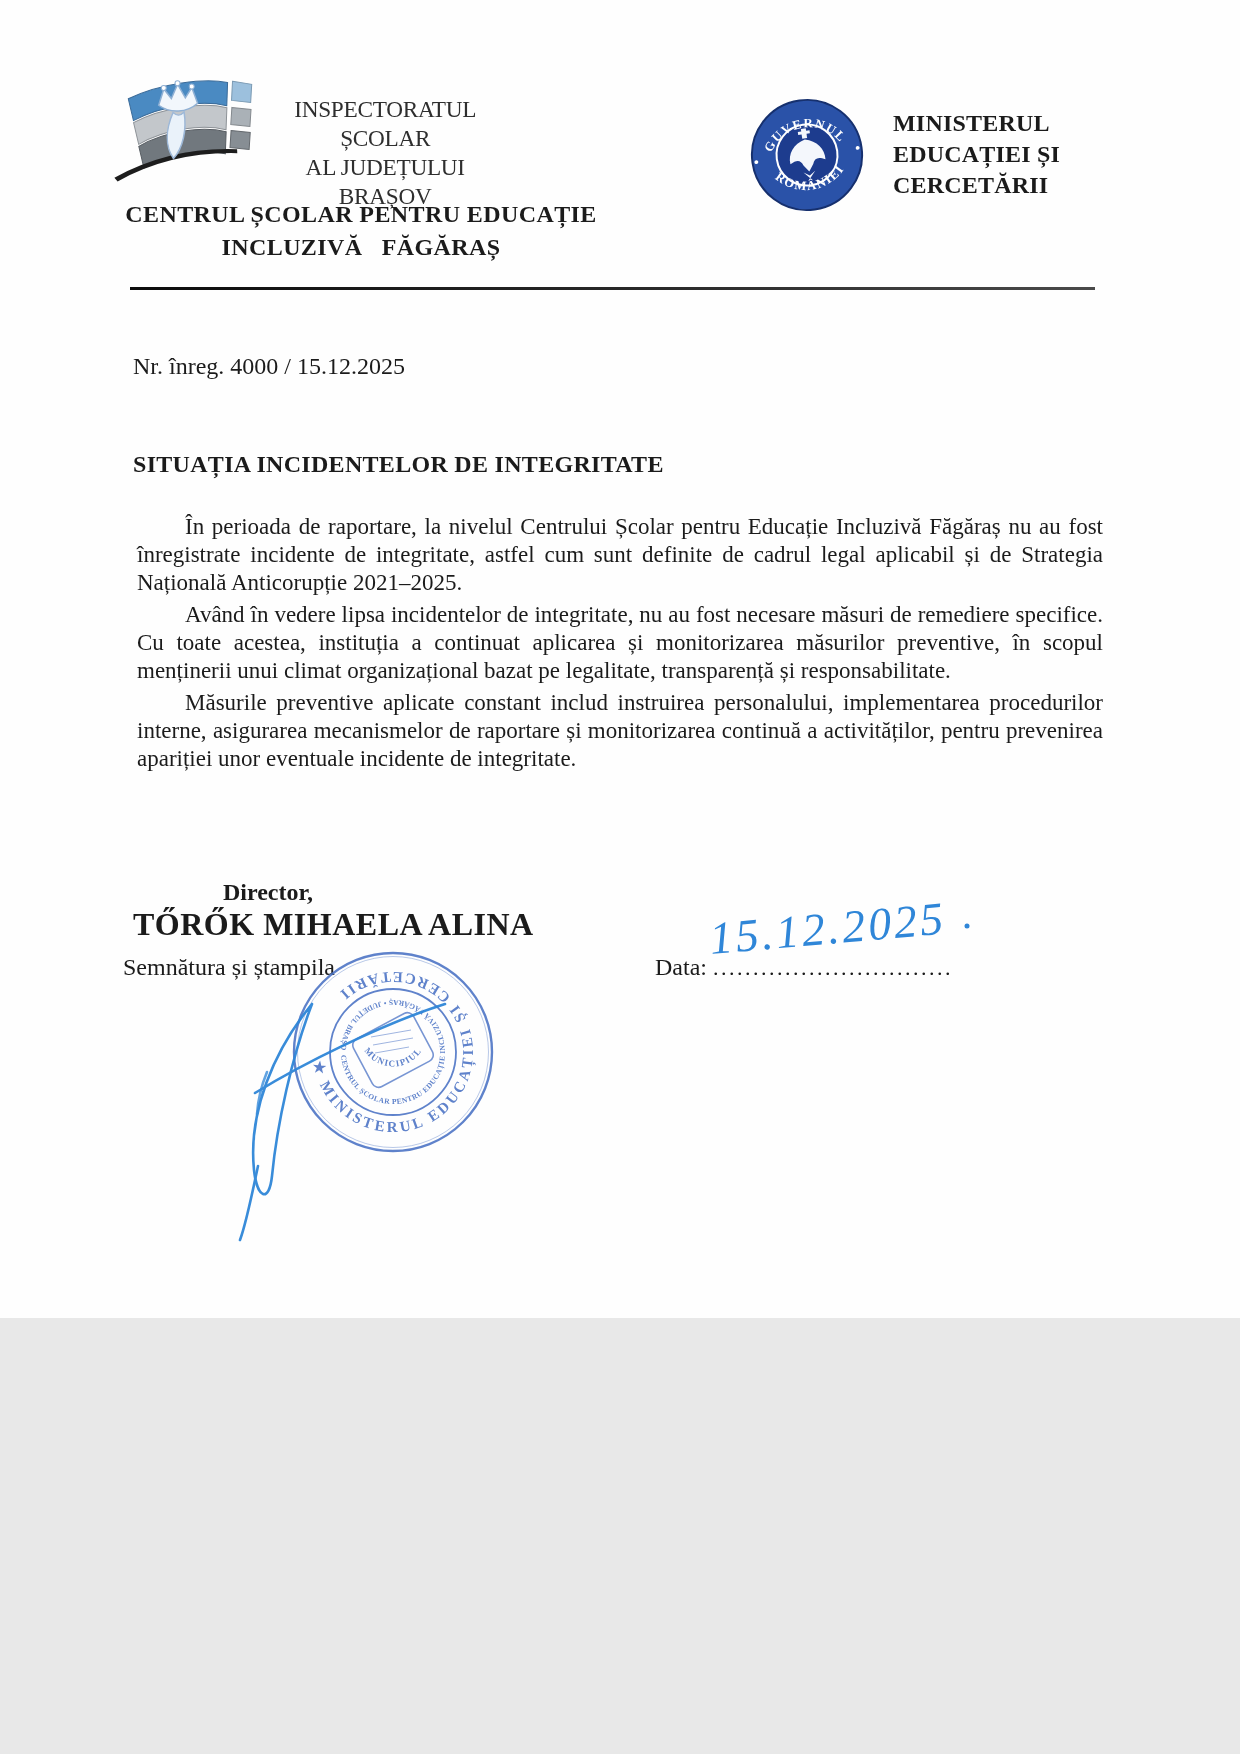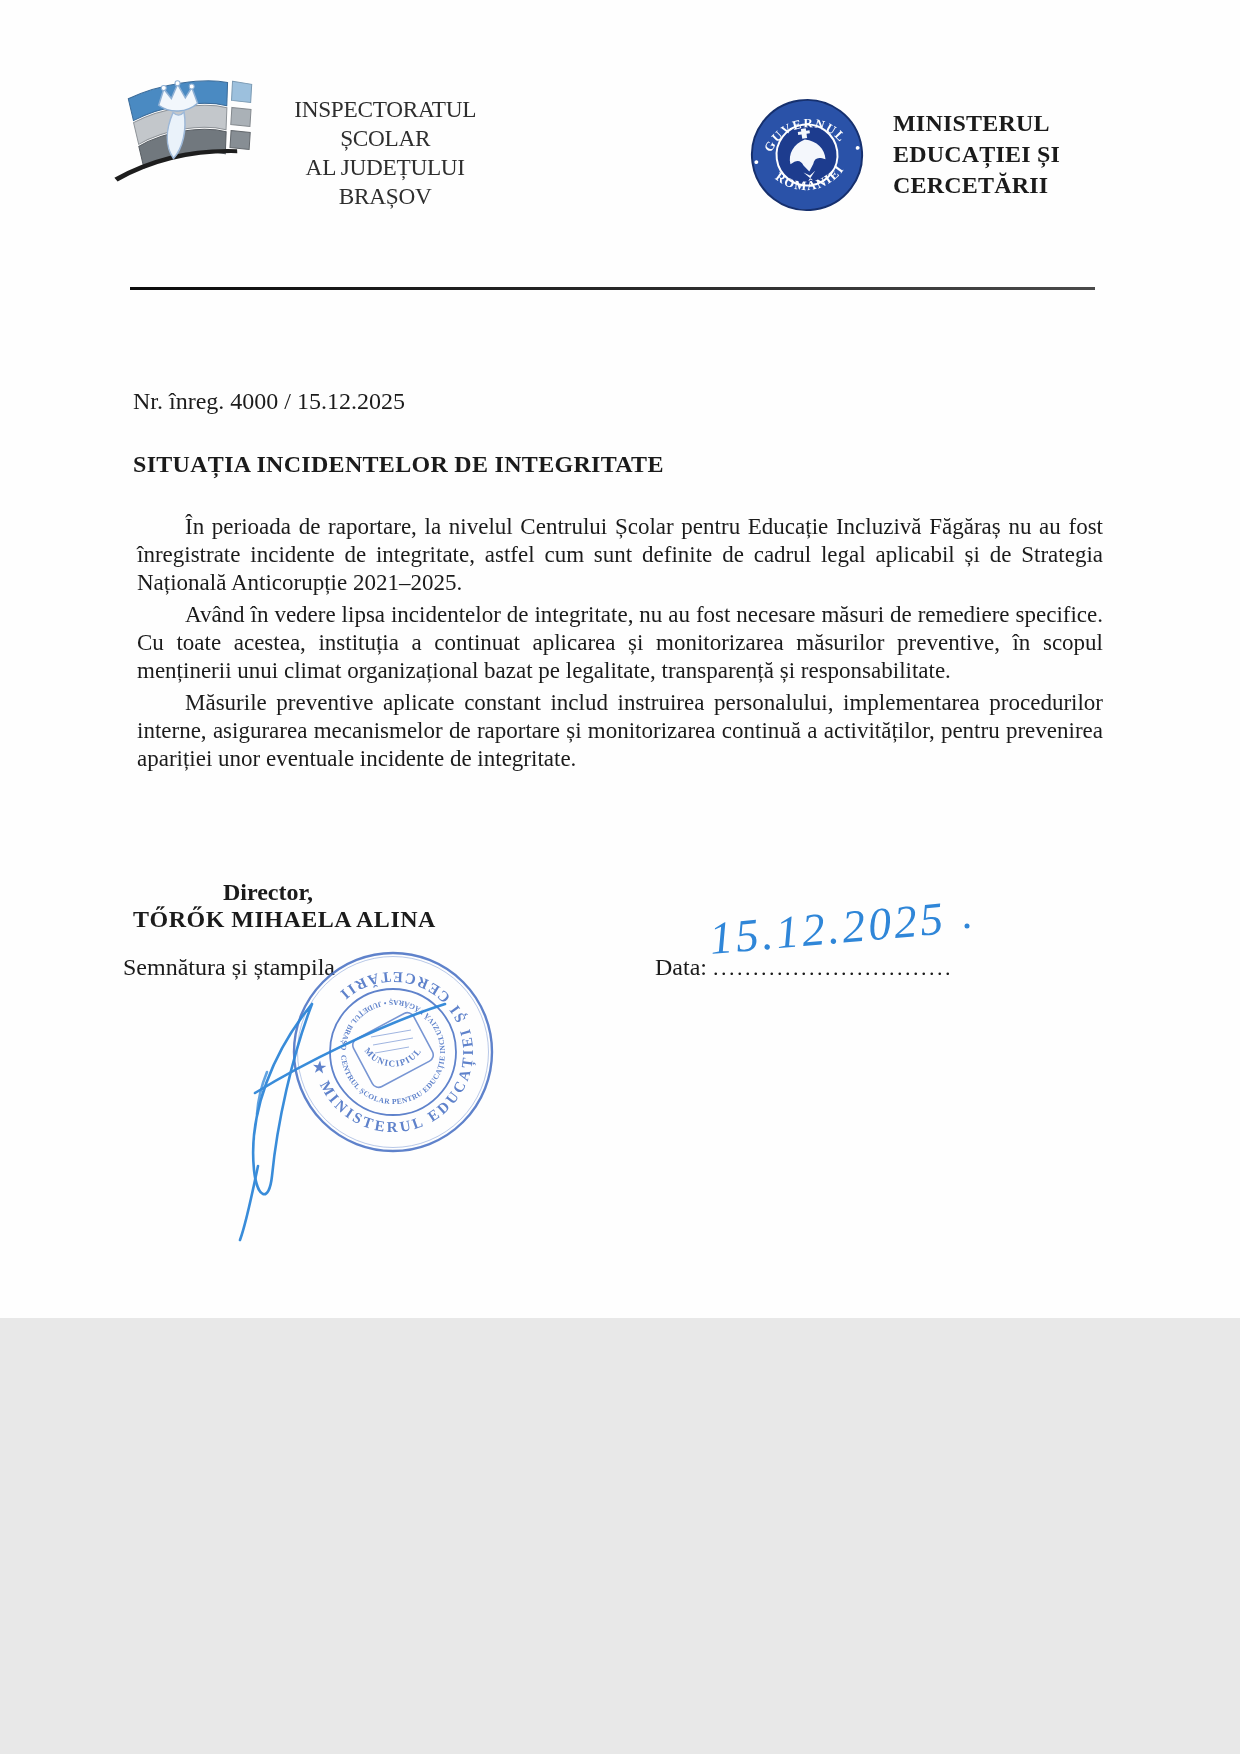--- a/index.html
+++ b/index.html
@@ -31,33 +31,33 @@
     left:893px;top:108px;width:230px;
     font-size:24px;font-weight:bold;line-height:31px;
     letter-spacing:0.2px;
   }
   .rule{
     left:130px;top:287px;width:965px;height:3px;
     background:linear-gradient(to right,#0c0c0c,#2a2a2a 55%,#4a4a4a);
   }
 
   
-  .reg-line{left:133px;top:388px;font-size:24px;}
+  .reg-line{left:133px;top:353px;font-size:24px;}
   .doc-title{
     left:133px;top:451px;width:974px;
     font-size:24px;font-weight:bold;text-align:left;letter-spacing:0.3px;
   }
   .body-text{
     left:133px;top:509px;width:974px;
     font-size:23px;line-height:28px;text-align:justify;
   }
   .body-text p{margin:4px;text-indent:48px;}
 
   .role-line{left:223px;top:879px;font-size:24px;font-weight:bold;}
-  .name-line{left:133px;top:906px;font-size:24px;font-weight:bold;letter-spacing:0.5px;text-align:center;}
+  .name-line{left:133px;top:906px;font-size:32px;font-weight:bold;letter-spacing:0.5px;text-align:center;}
   .stamp-label{left:123px;top:954px;font-size:24px;}
   .date-line{left:655px;top:954px;font-size:24px;}
   .date-line .dots{letter-spacing:2.5px;font-size:22px;}
 
   svg text{font-family:"Liberation Serif", serif;}
   .stamp-svg{opacity:0.88;}
   .sig-svg{opacity:0.95;}
 </style>
 </head>
 <body>
@@ -85,20 +85,24 @@
         <path d="M66,42 C58,58 56,75 64,88 C74,78 79,60 77,42 C73,46 70,46 66,42 Z" fill="#eaf2fa" stroke="#9db8d8" stroke-width="1.5"></path>
       </g>
     </g>
   </svg>
 
   <div class="abs insp-text">
     <div>INSPECTORATUL ȘCOLAR</div>
     <div>AL JUDEȚULUI BRAȘOV</div>
   </div>
 
+  <div class="abs school-name">
+    <div>CENTRUL ȘCOLAR PENTRU EDUCAȚIE</div>
+    <div class="l2">INCLUZIVĂ   FĂGĂRAȘ</div>
+  </div>
 
   <svg class="abs" style="left:748px;top:96px;" width="118" height="118" viewBox="0 0 120 120">
     <defs>
       <path id="sealTop" d="M 20,64 A 41,41 0 0 1 100,64"></path>
       <path id="sealBot" d="M 14,58 A 47,47 0 0 0 106,58"></path>
     </defs>
     <g transform="rotate(-8 60 60)">
       <circle cx="60" cy="60" r="56" fill="#2a52a8" stroke="#16306e" stroke-width="2"></circle>
       <circle cx="60" cy="60" r="31" fill="#1d3c8e" stroke="#ffffff" stroke-width="2"></circle>
 

